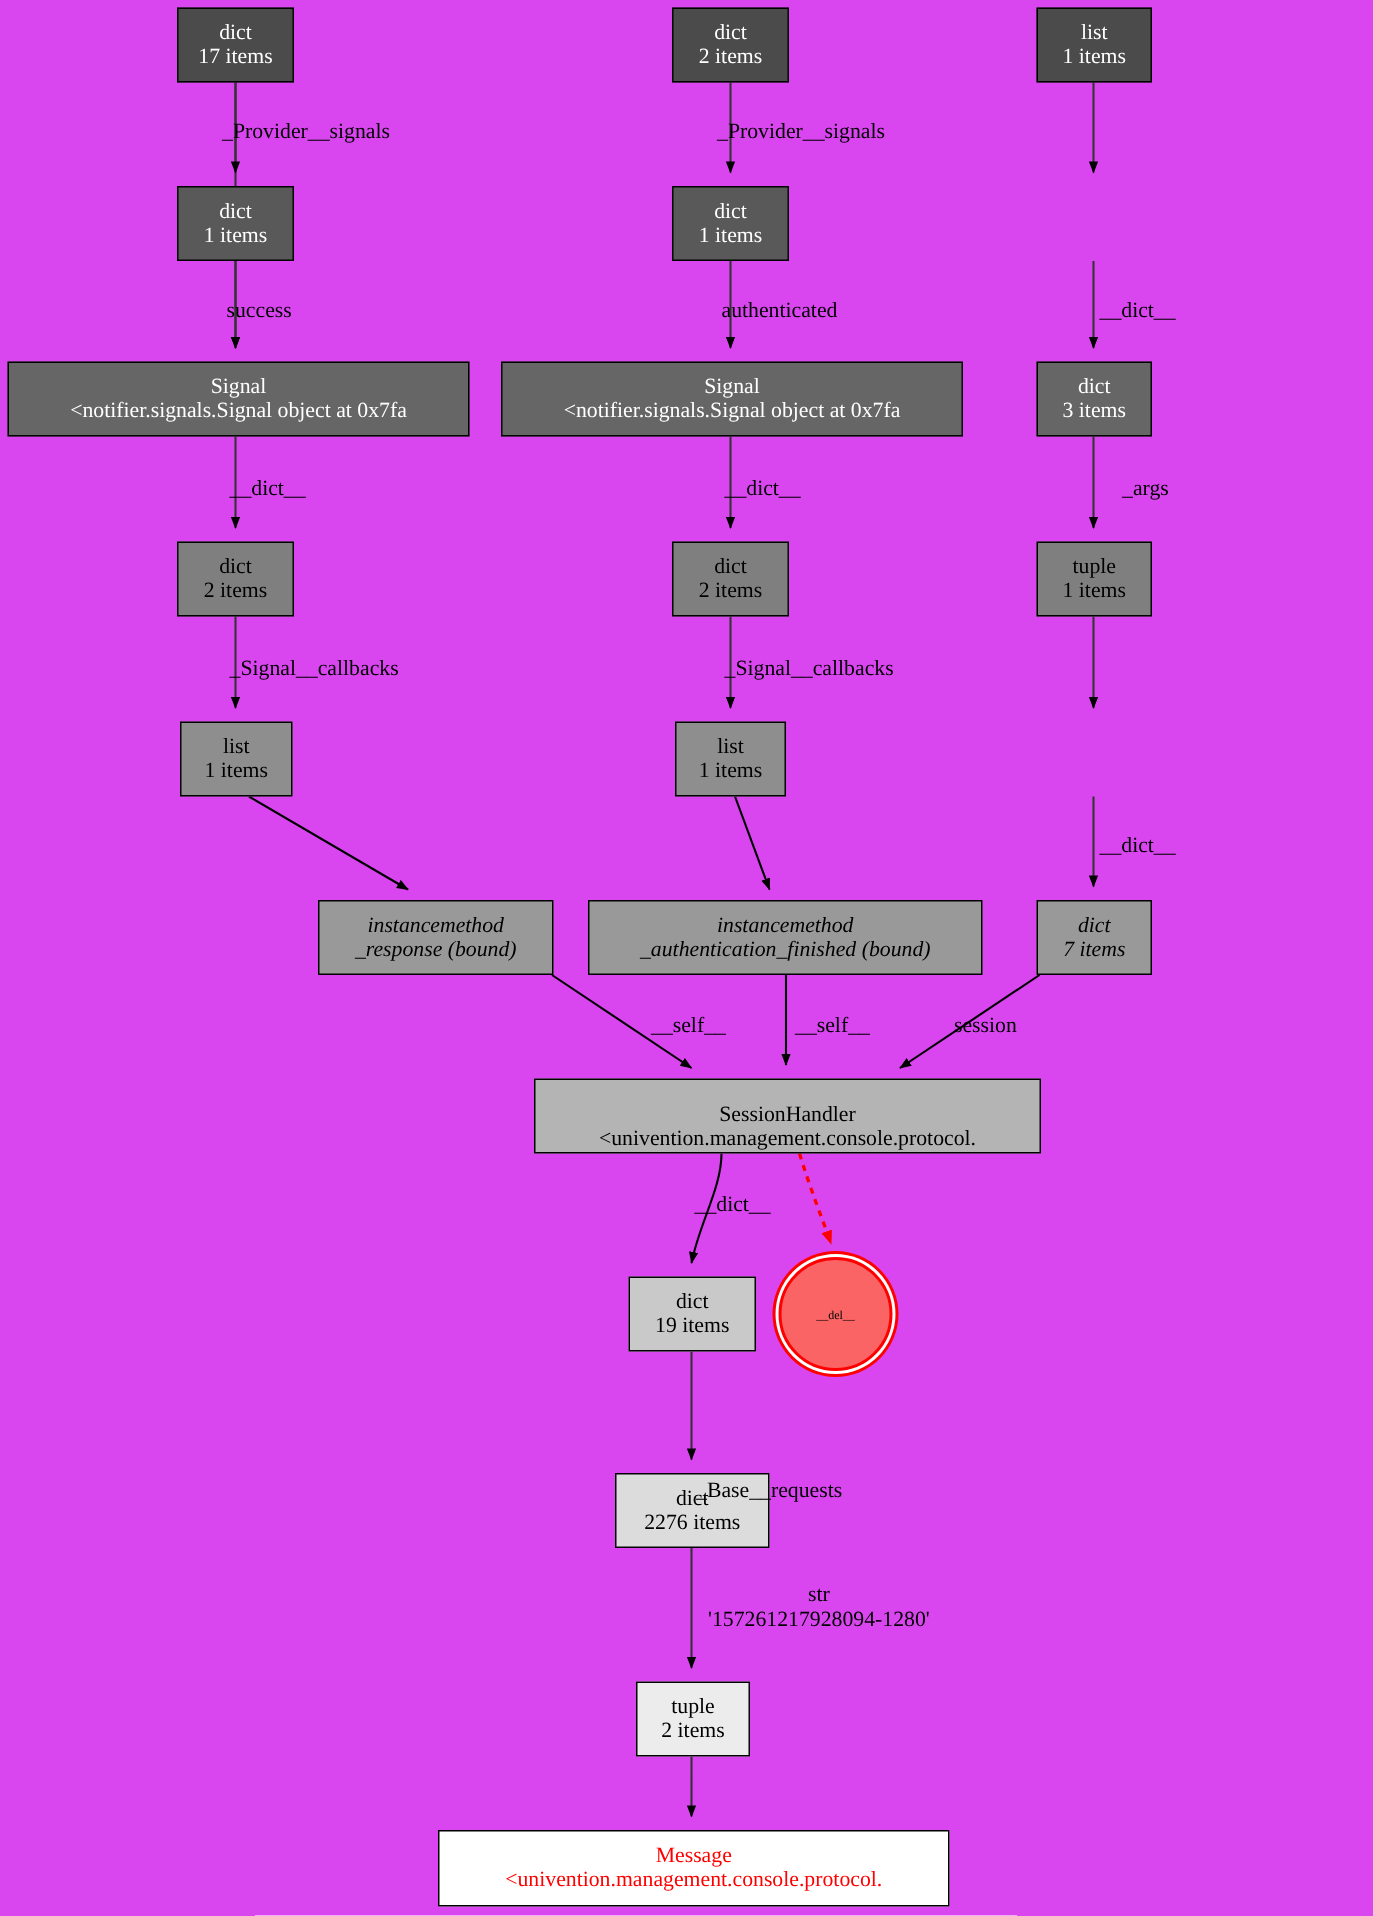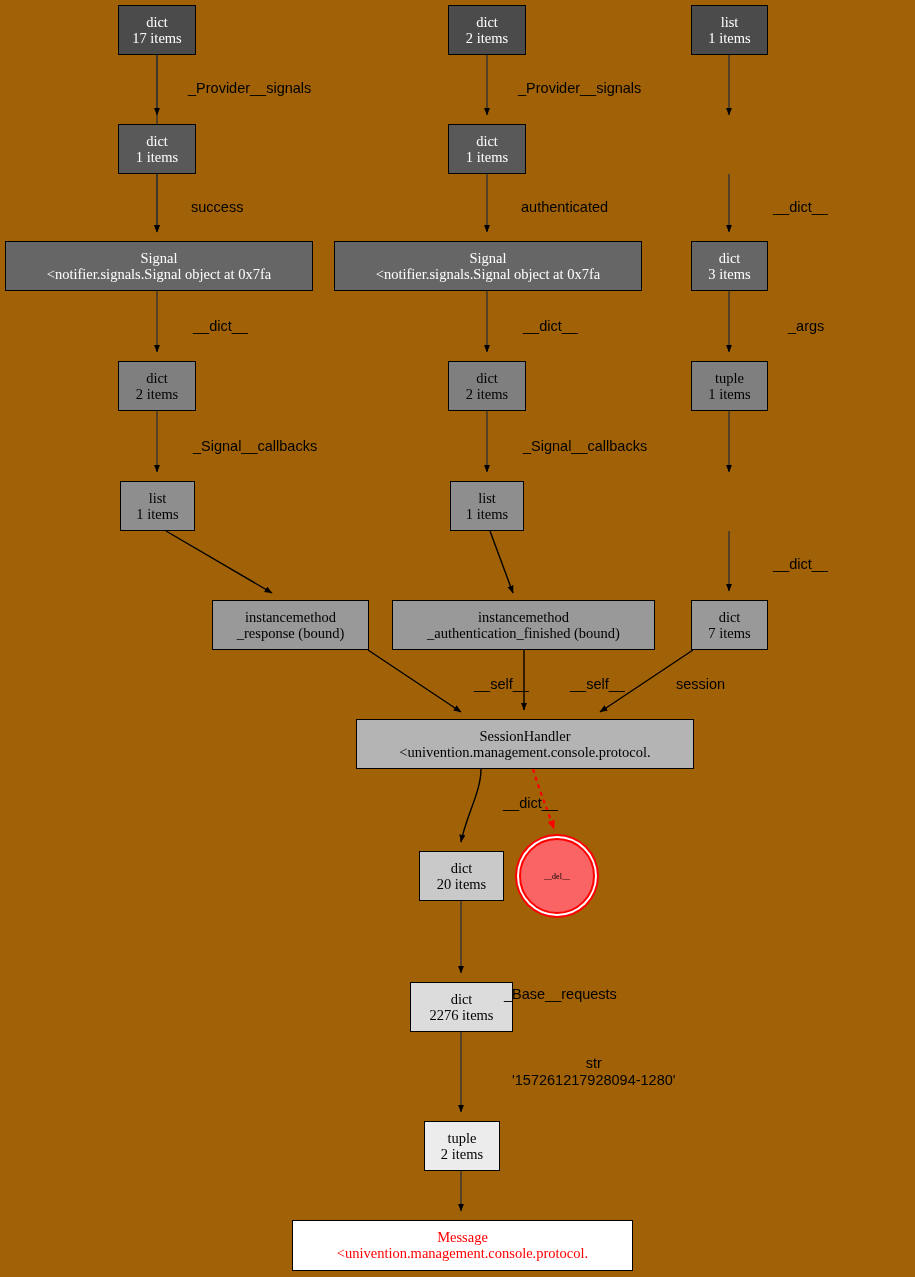--- a/index.html
+++ b/index.html
@@ -8,21 +8,21 @@
     padding: 0;
     background: #ffffff;
   }
   body {
     font-family: "Liberation Serif", "DejaVu Serif", serif;
   }
   #graph-canvas {
     position: relative;
     width: 915px;
     height: 1277px;
-    background: #a16207;
+    background: #d946ef;
     overflow: hidden;
   }
   #edge-layer {
     position: absolute;
     left: 0;
     top: 0;
     width: 915px;
     height: 1277px;
     pointer-events: none;
   }
@@ -45,35 +45,34 @@
   }
   .node .nline1 {
     margin-top: -1px;
   }
   
   .fill-d0 { background: #4b4b4b; color: #ffffff; }
   .fill-d1 { background: #595959; color: #ffffff; }
   .fill-d2 { background: #666666; color: #ffffff; }
   .fill-m0 { background: #7f7f7f; color: #000000; }
   .fill-m1 { background: #8e8e8e; color: #000000; }
-  .fill-m2 { background: #999999; color: #000000; }
+  .fill-m2 { background: #999999; color: #000000; font-style: italic; }
   .fill-l1 { background: #b4b4b4; color: #000000; }
   .fill-l2 { background: #c9c9c9; color: #000000; }
   .fill-l3 { background: #dcdcdc; color: #000000; }
   .fill-l4 { background: #ececec; color: #000000; }
   .fill-white { background: #ffffff; color: #000000; }
   .text-red { color: #ff0000; }
 
   .edge-label {
     position: absolute;
     font-size: 14.5px;
     color: #000000;
     white-space: nowrap;
-    font-family: Liberation Sans, sans-serif;
-    margin-left: 40px;
+    font-family: Liberation Serif, serif;
   }
   .edge-label.two-line {
     text-align: center;
     line-height: 1.15;
   }
 
   #del-node {
     position: absolute;
     box-sizing: border-box;
     border-radius: 50%;
@@ -213,28 +212,28 @@
   <div class="node fill-m2" style="left:392px; top:600px; width:263px; height:50px;">
     <span class="nline">instancemethod</span>
     <span class="nline nline1">_authentication_finished (bound)</span>
   </div>
 
   <div class="node fill-m2" style="left:691px; top:600px; width:77px; height:50px;">
     <span class="nline">dict</span>
     <span class="nline nline1">7 items</span>
   </div>
 
-  <div class="node fill-l1" style="left:356px; top:719px; width:338px; height:50px;">
+  <div class="node fill-l1" style="left:356px; top:719px; width:338px; height:50px;justify-content:flex-end;">
     <span class="nline">SessionHandler</span>
     <span class="nline nline1">&lt;univention.management.console.protocol.</span>
   </div>
 
   <div class="node fill-l2" style="left:419px; top:851px; width:85px; height:50px;">
     <span class="nline">dict</span>
-    <span class="nline nline1">20 items</span>
+    <span class="nline nline1">19 items</span>
   </div>
 
   <div id="del-node" style="left:519px; top:838px; width:76px; height:76px;">
     <span>__del__</span>
   </div>
 
   <div class="node fill-l3" style="left:410px; top:982px; width:103px; height:50px;">
     <span class="nline">dict</span>
     <span class="nline nline1">2276 items</span>
   </div>

